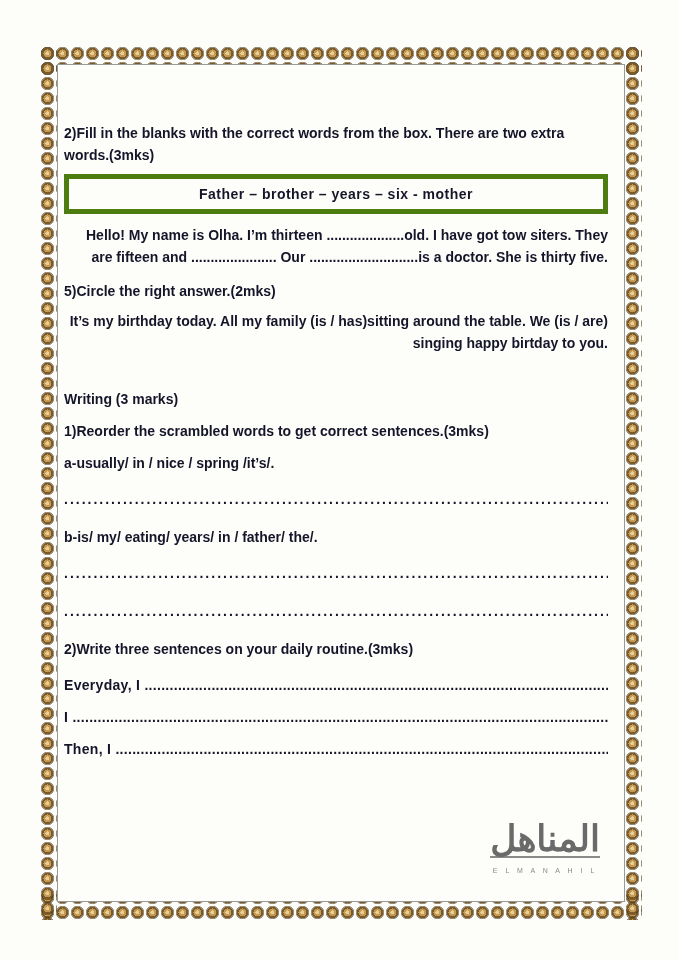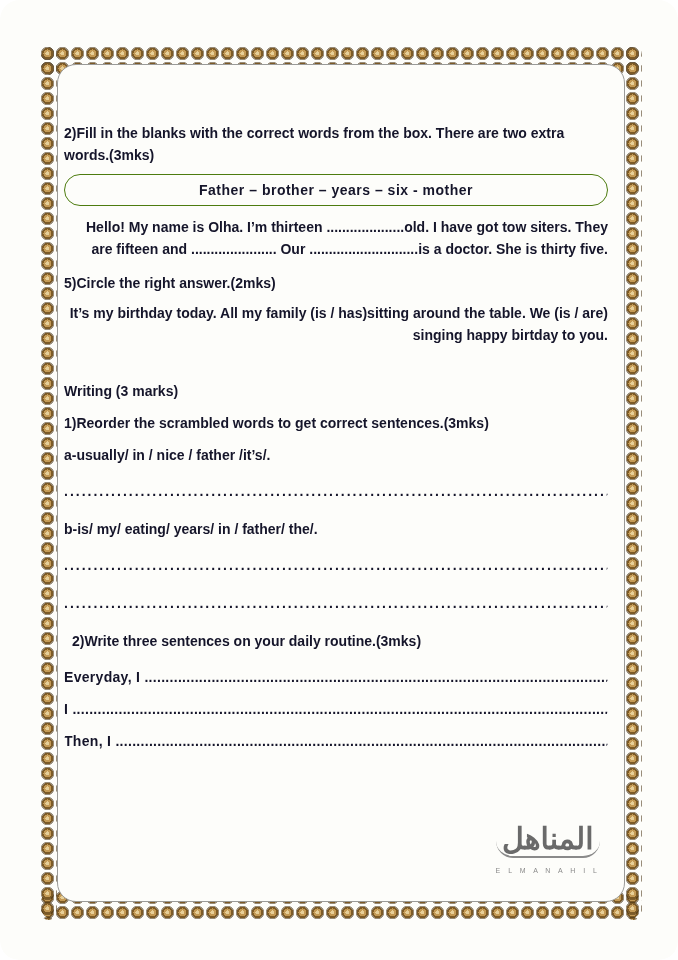--- a/index.html
+++ b/index.html
@@ -1,15 +1,15 @@
 <!DOCTYPE html>
 <html><head>
 <meta charset="utf-8">
 <style>
-  * { margin: 0; padding: 0; box-sizing: border-box; border-radius: 19px; }
+  * { margin: 0; padding: 0; box-sizing: border-box; }
   html, body { background: #ffffff; }
   body {
     width: 678px; height: 960px;
     position: relative;
     font-family: "Liberation Sans", sans-serif;
     overflow: hidden;
   }
   .page {
     position: absolute; inset: 0;
     background: #fdfdfa;
@@ -35,21 +35,21 @@
   .content {
     position: absolute;
     left: 64px; right: 70px; top: 122px; bottom: 70px;
     color: #15152a;
     font-weight: bold;
     font-size: 14px;
     line-height: 22px;
   }
   .heading { margin-bottom: 8px; }
   .word-box {
-    border: 1px solid #4d7c0f;
+    border: 5px solid #4d7c0f;
     text-align: center;
     padding: 4px 6px;
     margin: 6px 0 10px 0;
     letter-spacing: 0.5px;
   }
   .para { margin-bottom: 12px; text-align: right; }
   .gap-lg { margin-top: 34px; }
   .dotline {
     white-space: nowrap;
     overflow: hidden;
@@ -57,30 +57,30 @@
     margin: 14px 0 16px 0;
     color: #15152a;
   }
   .prompt { margin-top: 10px; }
   .routine-line {
     white-space: nowrap;
     overflow: hidden;
     margin-bottom: 10px;
     letter-spacing: 0.3px;
   }
-  .q2-heading { margin: 14px 0 14px 8px; }
+  .q2-heading { margin: 14px 0 14px 0; }
   .writing-title { margin-bottom: 10px; }
   .logo {
     position: absolute;
     right: 8px; bottom: 8px;
     text-align: center;
     color: #6e6e6e;
   }
   .logo-arabic {
-    font-size: 30px;
+    font-size: 36px;
     font-weight: bold;
     line-height: 30px;
     color: #6a6a6a;
     border-bottom: 2px solid #8a8a8a;
     padding-bottom: 2px;
   }
   .logo-latin {
     font-size: 7px;
     letter-spacing: 3px;
     color: #8a8a8a;
@@ -109,21 +109,21 @@
     <div class="para">Hello! My name is Olha. I’m thirteen ....................old. I have got tow siters. They are fifteen and ...................... Our ............................is a doctor. She is thirty five.</div>
 
     <div class="heading">5)Circle the right answer.(2mks)</div>
 
     <div class="para">It’s my birthday today. All my family (is / has)sitting around the table. We (is / are) singing happy birtday to you.</div>
 
     <div class="writing-title gap-lg">Writing (3 marks)</div>
 
     <div class="heading">1)Reorder the scrambled words to get  correct sentences.(3mks)</div>
 
-    <div class="prompt">a-usually/ in / nice / father /it’s/.</div>
+    <div class="prompt">a-usually/ in / nice / spring /it’s/.</div>
     <div class="dotline">..............................................................................................................</div>
 
     <div class="prompt">b-is/ my/ eating/ years/ in / father/ the/.</div>
     <div class="dotline">..............................................................................................................</div>
 
     <div class="dotline">............................................................................................................</div>
 
     <div class="q2-heading">2)Write three sentences on your daily routine.(3mks)</div>
 
     <div class="routine-line">Everyday, I ............................................................................................................................................</div>

